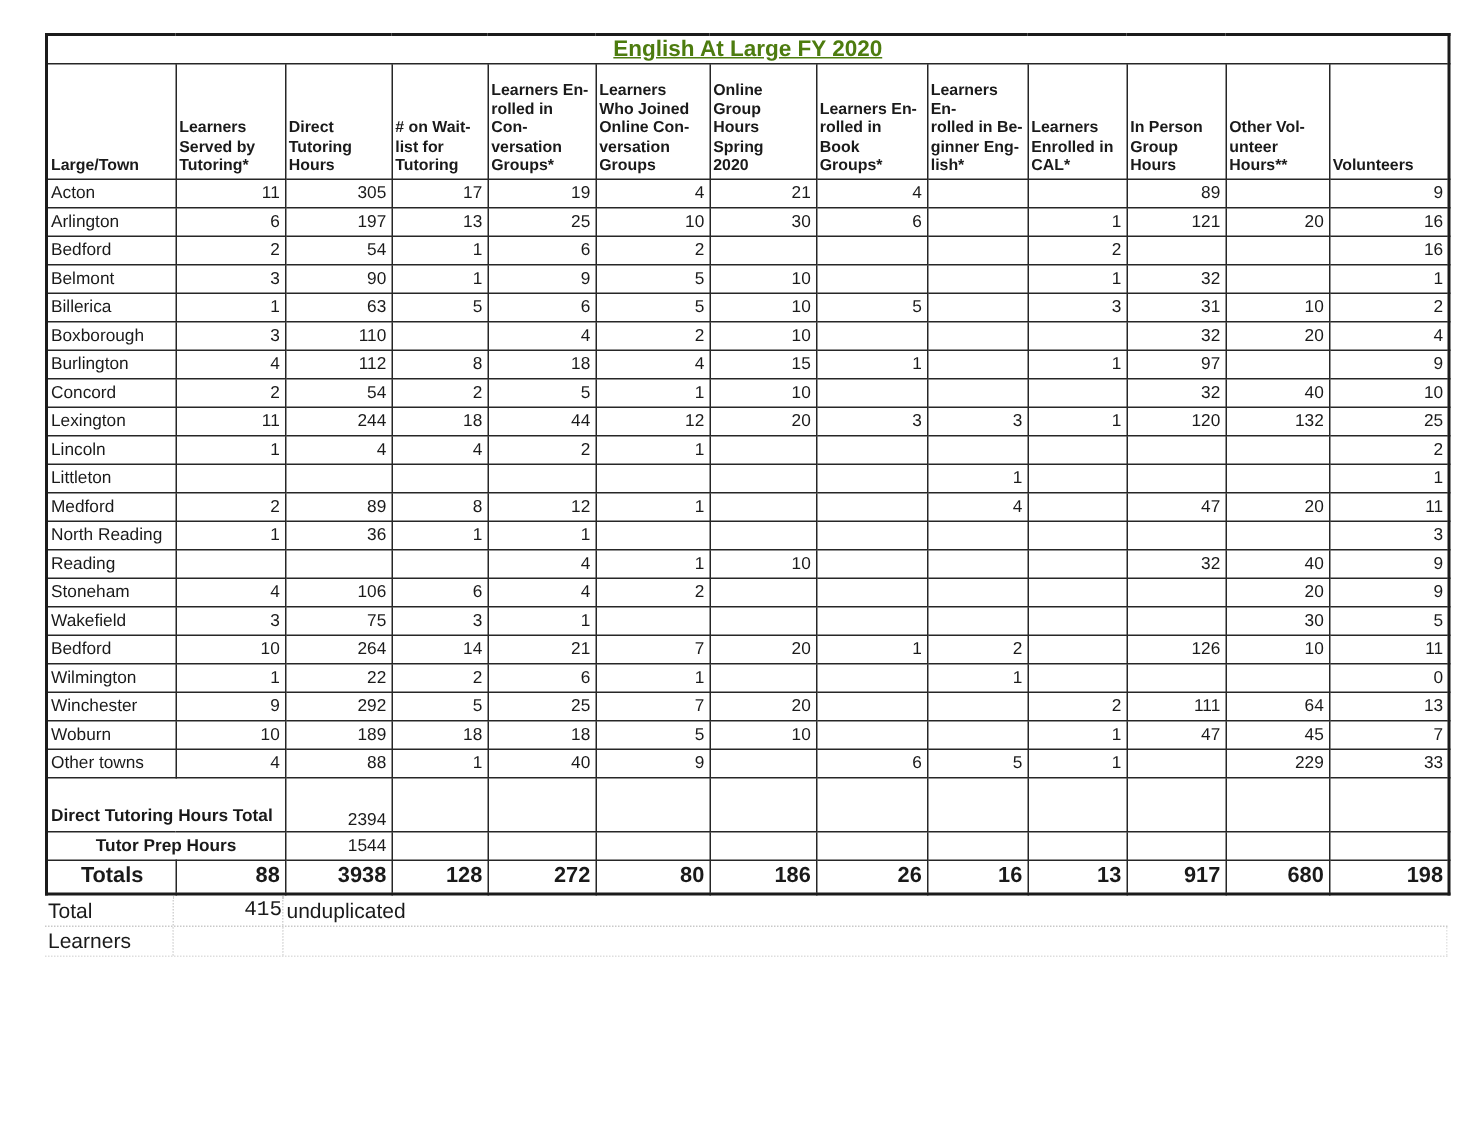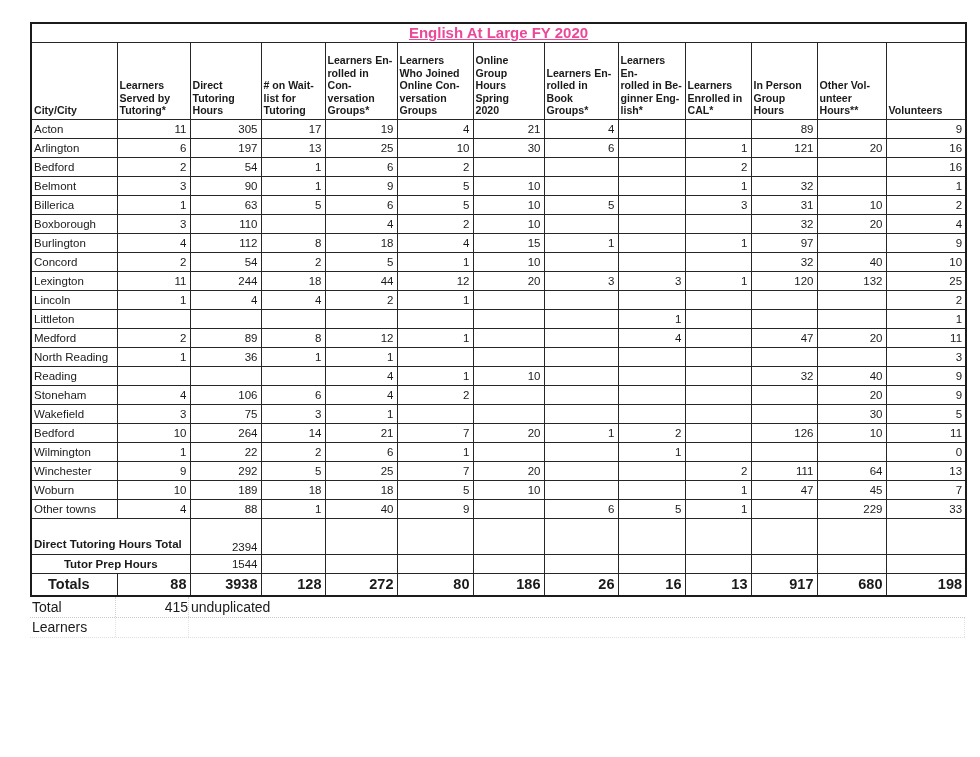--- a/index.html
+++ b/index.html
@@ -94,35 +94,35 @@
     font-weight: bold;
     text-align: center;
   }
   tr.totals-row td {
     height: 22px;
     font-size: 14.5px;
     font-weight: bold;
     vertical-align: middle;
   }
   tr.totals-row td.lbl {
-    text-align: left;
-    padding-left: 16px;
+    text-align: center;
+    padding-left: 2px;
   }
 
   .footer-row {
     display: grid;
     grid-template-columns: 86px 73px 1fr;
     height: 20px;
     line-height: 20px;
     font-size: 14px;
     border-bottom: 1px dotted #c9c9c9;
   }
   .footer-row .fcell { box-sizing: border-box; }
   .footer-row .f-label { padding-left: 2px; border-right: 1px dotted #d2d2d2; }
-  .footer-row .f-value { text-align: right; border-right: 1px dotted #d2d2d2; }
+  .footer-row .f-value { text-align: right; border-right: 1px dotted #d2d2d2; font-family: Liberation Mono, monospace; }
   .footer-row .f-note  { padding-left: 2px; }
   .ghost-row {
     display: grid;
     grid-template-columns: 86px 73px 1fr;
     height: 19px;
     border-bottom: 1px dotted #dedede;
   }
   .ghost-row span { border-right: 1px dotted #e3e3e3; }
 </style>
 </head>
@@ -142,25 +142,25 @@
           <col class="c7">
           <col class="c8">
           <col class="c9">
         <col class="c10">
           <col class="c11">
           <col class="c12">
       </colgroup>
       <thead>
         <tr class="title-row">
           <th colspan="13">
-            <span class="title-text" style="color: #ec4899;">English At Large FY 2020</span>
+            <span class="title-text" style="color: #4d7c0f;">English At Large FY 2020</span>
           </th>
         </tr>
         <tr class="header-row" id="header-row">
-            <th>City/City</th>
+            <th>Large/Town</th>
             <th>Learners
 Served by
 Tutoring*</th>
             <th>Direct
 Tutoring
 Hours</th>
             <th># on Wait-
 list for
 Tutoring</th>
             <th>Learners En-

